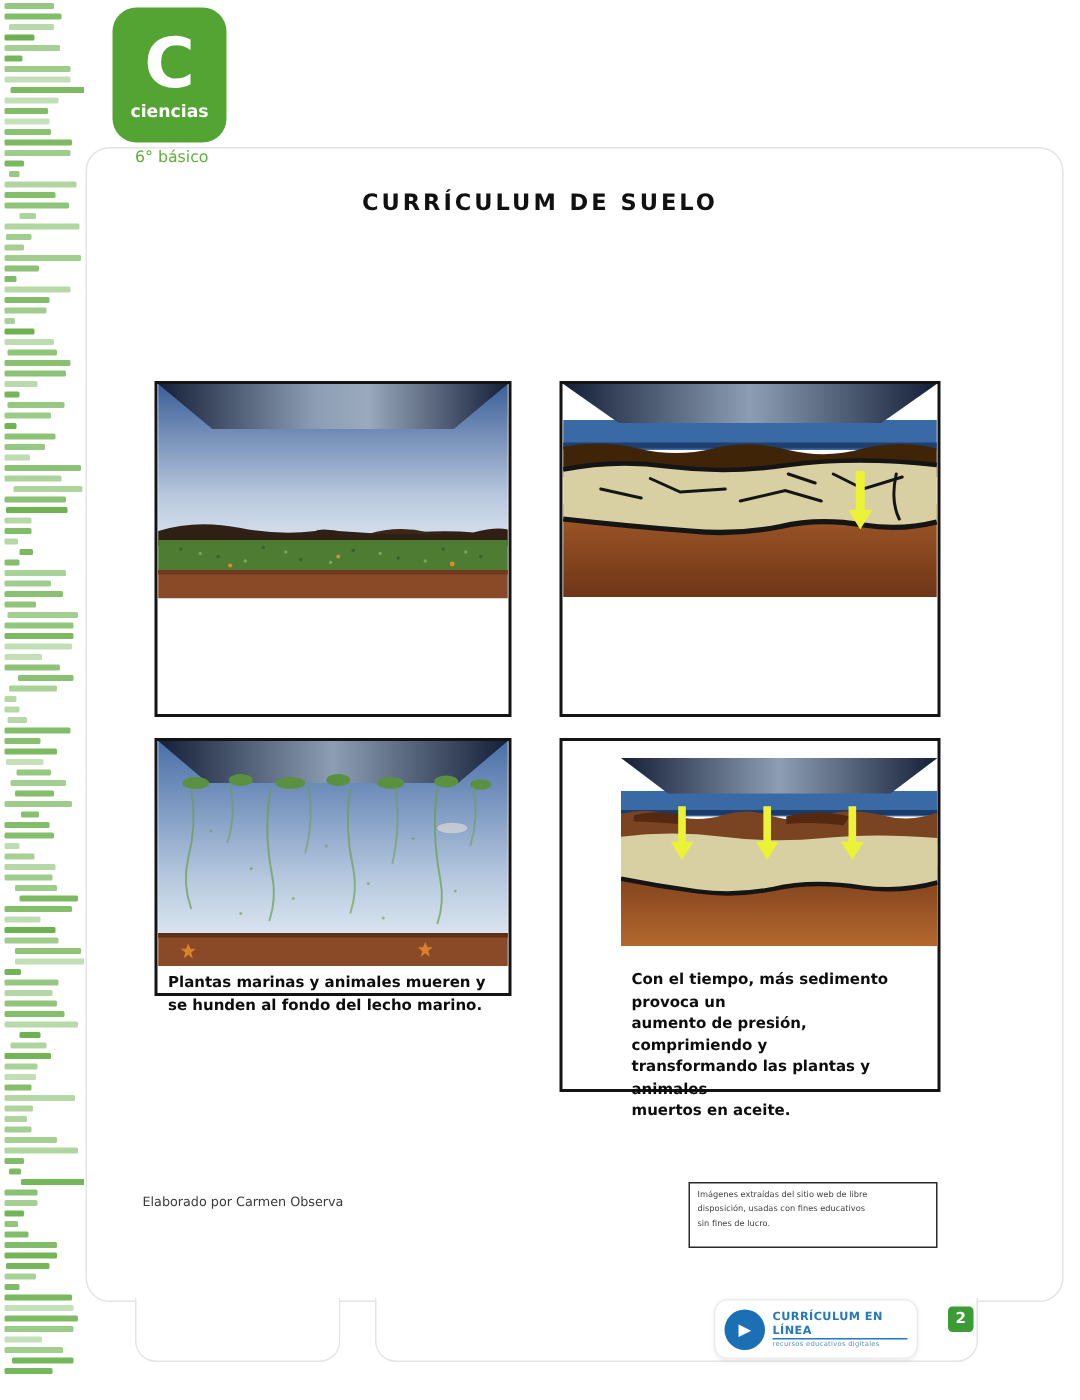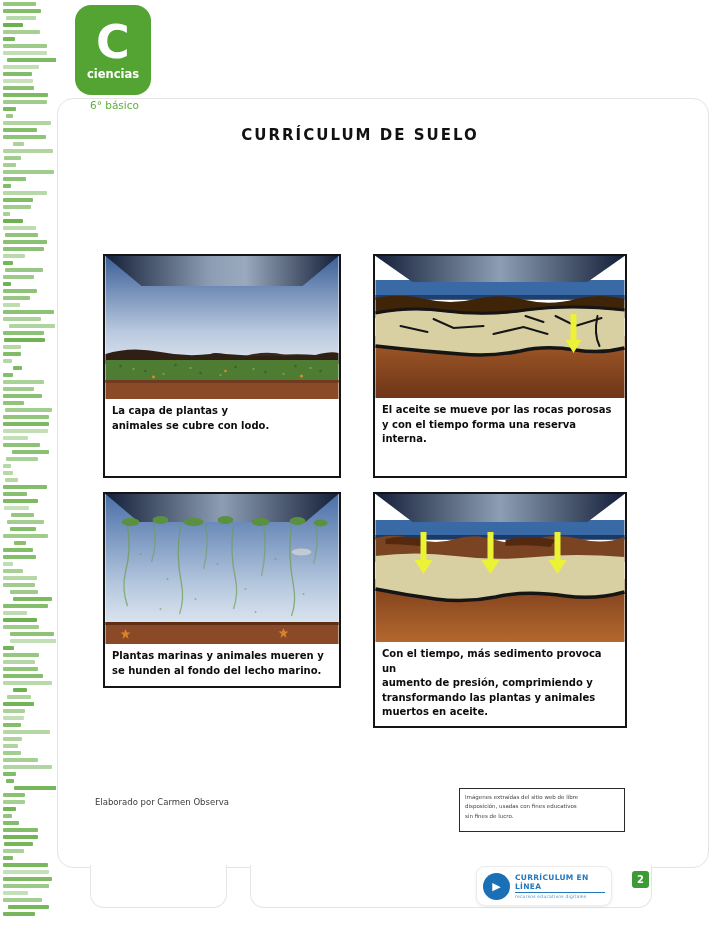--- a/index.html
+++ b/index.html
@@ -42,22 +42,22 @@
   
   .page-title{position:absolute;left:85px;top:126px;width:550px;text-align:center;
               font-size:15px;font-weight:bold;letter-spacing:2px;color:#111;}
   .instructions{position:absolute;left:90px;top:160px;width:545px;font-size:11px;
                 line-height:1.75;color:#1c1c1c;white-space:pre-line;}
 
   
   .card{position:absolute;border:2.5px solid #141414;background:#ffffff;box-sizing:border-box;}
   .card-1{left:103px;top:254px;width:238px;height:224px;}
   .card-2{left:373px;top:254px;width:254px;height:224px;}
-  .card-3{left:103px;top:492px;width:238px;height:196px;}
-  .card-4{left:373px;top:492px;width:254px;height:236px;}
+  .card-3{left:103px;top:492px;width:238px;height:172px;}
+  .card-4{left:373px;top:492px;width:254px;height:236px;padding-left:39px;}
   .card svg{display:block;width:100%;}
   .caption{padding:5px 7px 0 7px;font-size:10px;font-weight:bold;line-height:1.45;
            color:#0d0d0d;white-space:pre-line;}
 
   
   .credit{position:absolute;left:95px;top:797px;font-size:8.5px;color:#3a3a3a;}
   .source-box{position:absolute;left:459px;top:788px;width:166px;height:44px;
               border:1.5px solid #2a2a2a;box-sizing:border-box;padding:4px 5px;}
   .source-text{font-size:5.5px;line-height:1.7;color:#444;white-space:pre-line;}
   .logo-badge{position:absolute;left:476px;top:866px;width:136px;height:40px;background:#ffffff;
@@ -264,22 +264,20 @@
           <circle cx="205" cy="112" r="1.1"></circle>
       </g>
       <g fill="#d98e2a">
         <circle cx="48" cy="121" r="1.4"></circle>
           <circle cx="120" cy="115" r="1.3"></circle>
           <circle cx="196" cy="120" r="1.6"></circle>
       </g>
       <rect x="0" y="124" width="233" height="19" fill="#8a4a28"></rect>
       <rect x="0" y="124" width="233" height="3" fill="#6f3a1e"></rect>
     </svg>
-    <div class="caption">La capa de plantas y
-animales se cubre con lodo.</div>
   </div>
 
   <div class="card card-2">
     <svg viewBox="0 0 249 142" height="142">
       <defs>
         <linearGradient id="red2" x1="0" y1="0" x2="0" y2="1">
           <stop offset="0" stop-color="#a35a28"></stop>
             <stop offset="1" stop-color="#6e3517"></stop>
         </linearGradient>
         <linearGradient id="top2" x1="0" y1="0" x2="1" y2="0">
@@ -300,23 +298,20 @@
         <path d="M25,70 L52,76"></path>
         <path d="M58,63 L78,72 L108,70"></path>
         <path d="M118,78 L148,71 L172,78"></path>
         <path d="M150,60 L168,66"></path>
         <path d="M180,60 L200,70 L226,62"></path>
         <path d="M222,60 Q218,78 224,90"></path>
       </g>
       <rect x="195" y="58" width="6" height="28" fill="#ecf236"></rect>
       <polygon points="190,84 206,84 198,97" fill="#ecf236"></polygon>
     </svg>
-    <div class="caption">El aceite se mueve por las rocas porosas
-y con el tiempo forma una reserva
-interna.</div>
   </div>
 
   <div class="card card-3">
     <svg viewBox="0 0 233 150" height="150">
       <defs>
         <linearGradient id="sea3" x1="0" y1="0" x2="0" y2="1">
           <stop offset="0" stop-color="#4a6fa8"></stop>
             <stop offset="0.7" stop-color="#b7c9df"></stop>
             <stop offset="1" stop-color="#dde6f0"></stop>
         </linearGradient>

